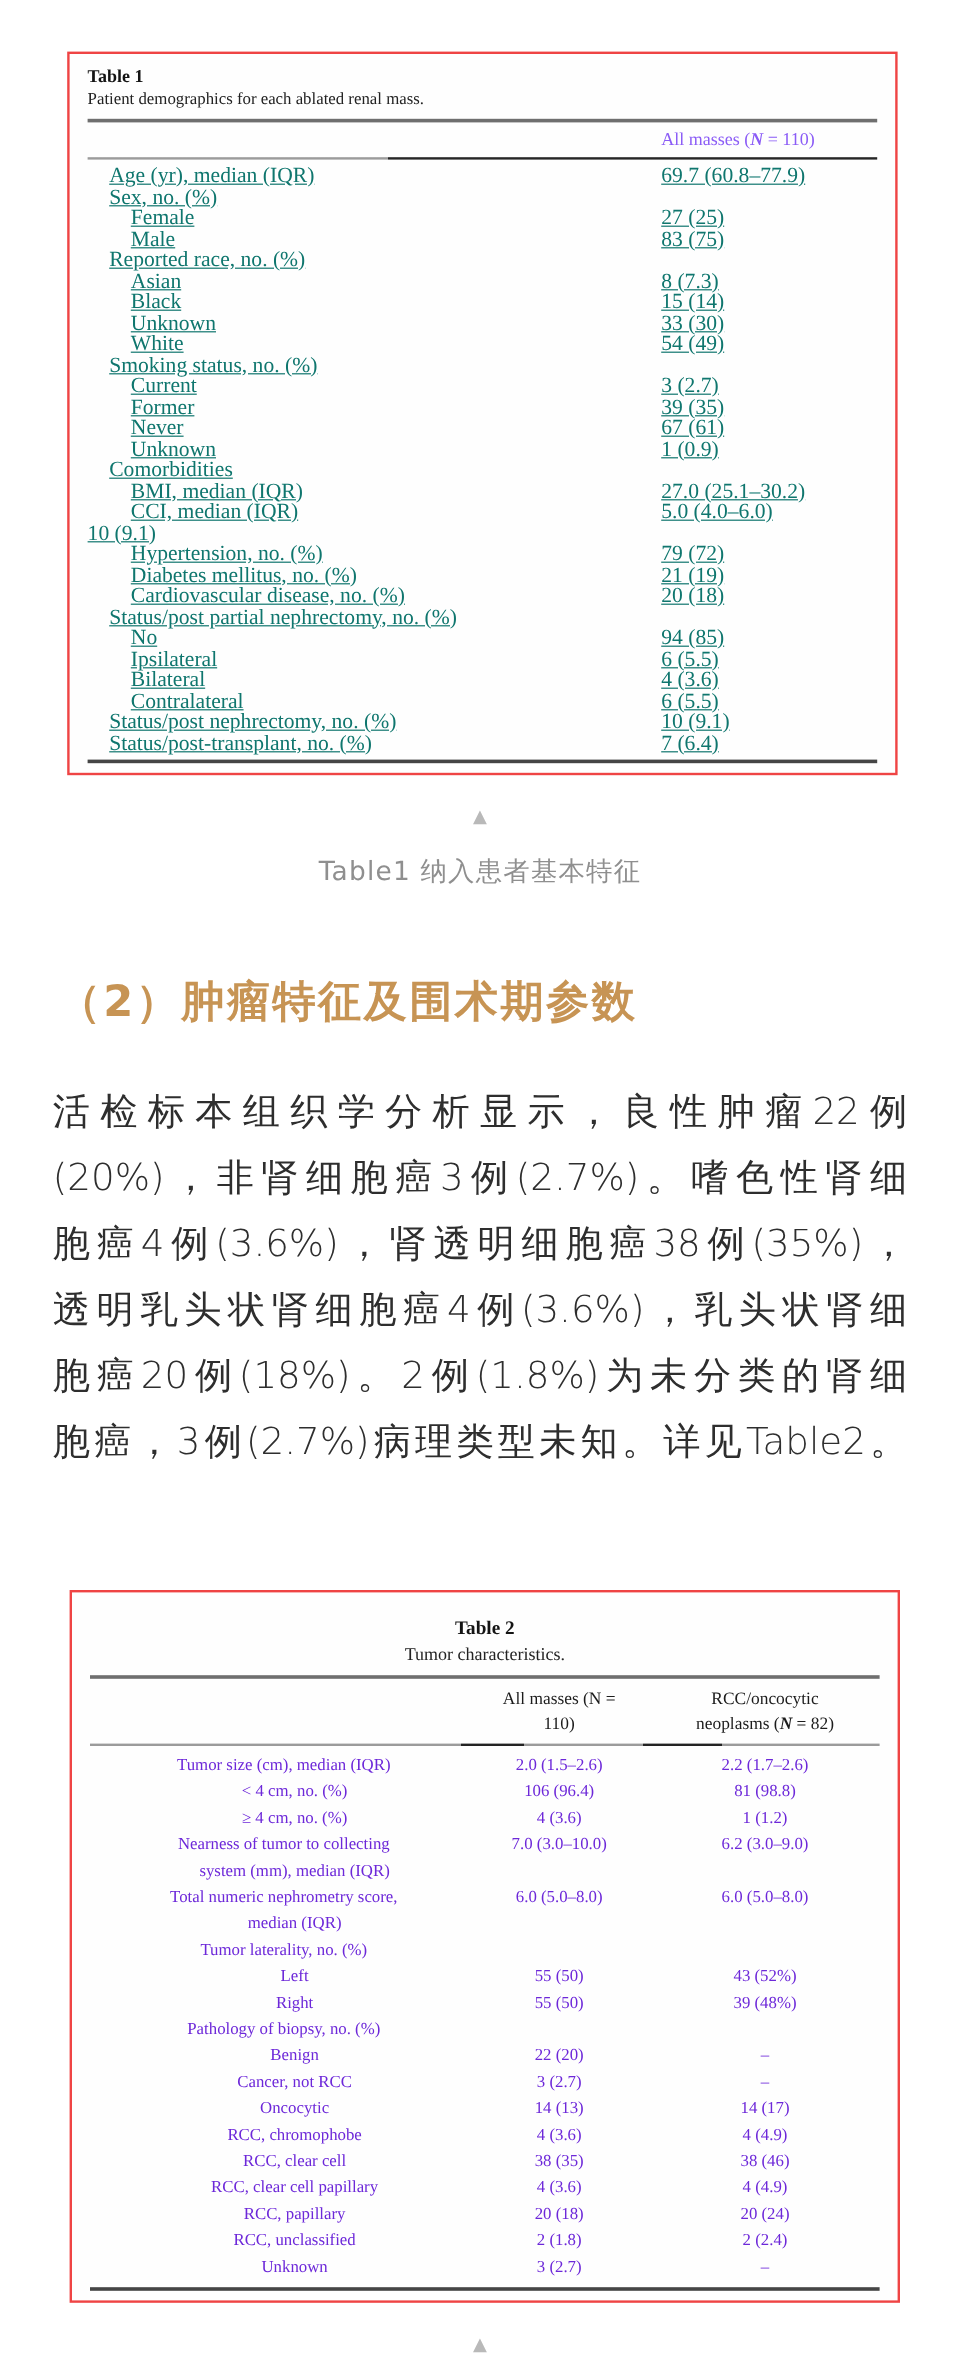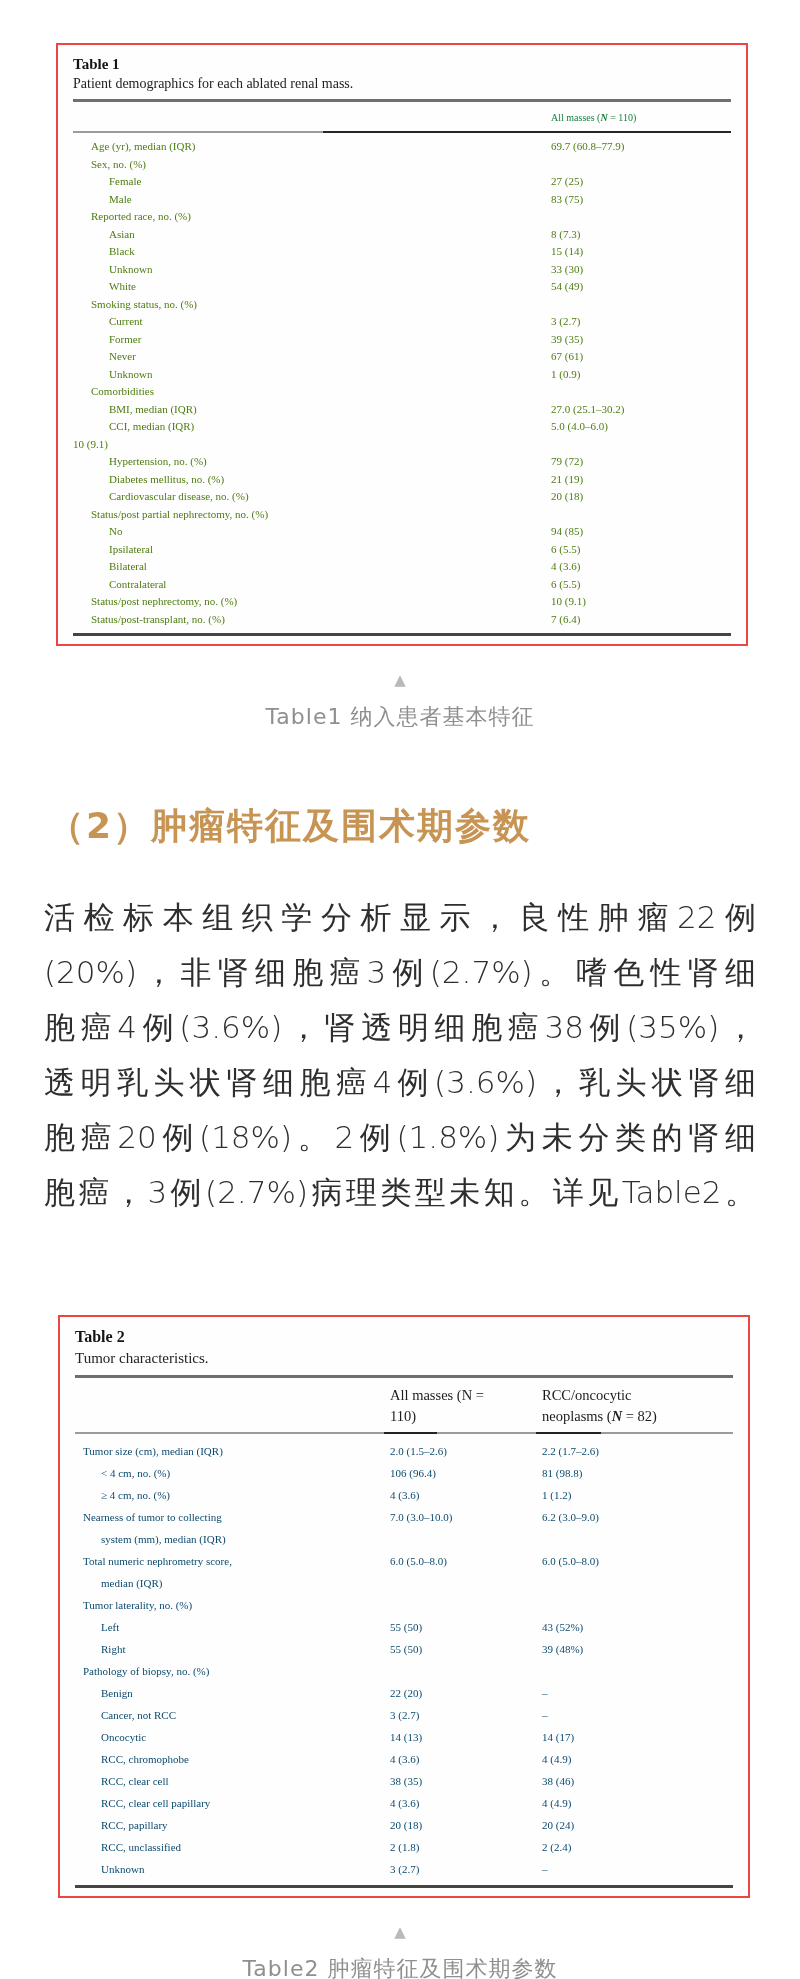--- a/index.html
+++ b/index.html
@@ -6,54 +6,54 @@
   body{
     width:800px;height:1979px;background:#ffffff;overflow:hidden;
     font-family:"Liberation Serif", serif;
     -webkit-font-smoothing:antialiased;
   }
   
   .tablebox{
     box-sizing:border-box;border:2px solid #ef4444;background:#fefefe;
   }
   .t1{width:692px;margin:43px 0 0 56px;padding:9px 15px 8px 15px;}
-  .t2{width:692px;margin:95px 0 0 58px;padding:9px 15px 8px 15px;}
+  .t2{width:692px;margin:95px 0 0 58px;padding:20px 15px 8px 15px;text-align:center;}
   .t-title{font-weight:bold;font-size:15px;line-height:20px;color:#141414;}
   .t2 .t-title{font-size:16px;line-height:22px;}
   .t-sub{font-size:14px;line-height:19px;color:#222;}
   .t2 .t-sub{font-size:15px;line-height:21px;}
   .rule-thick{height:3px;background:#6f6f6f;margin-top:6px;}
   .rule-bottom{height:3px;background:#454545;margin-top:5px;}
   .nvar{font-weight:bold;font-style:italic;}
   
-  .t1-header{font-size:10px;line-height:19px;margin:6px 0 4px 0;padding-left:478px;white-space:nowrap;color:#15803d;}
+  .t1-header{font-size:15px;line-height:19px;margin:6px 0 4px 0;padding-left:478px;white-space:nowrap;color:#8b5cf6;}
   .t1-header-rule{height:2px;background:linear-gradient(to right,#9b9b9b 0 38%,#262626 38% 100%);margin-bottom:5px;}
-  .t1-rows{font-size:11px;color:#4d7c0f;}
+  .t1-rows{font-size:18px;color:#0f766e;text-decoration:underline;}
   .t1-row{display:flex;line-height:17.5px;}
   .t1-row .lbl{flex:0 0 478px;box-sizing:border-box;padding-left:18px;}
   .t1-row .lbl.ind1{padding-left:36px;}
   .t1-row .val{flex:1;}
   
   .t2-header{display:flex;margin-top:7px;font-size:14.5px;line-height:21px;color:#1c1c1c;}
   .t2-header .hspacer{flex:0 0 315px;}
   .t2-header .hcol1{flex:0 0 152px;}
   .t2-header .hcol2{flex:1;}
   .t2-header-rule{height:2px;margin:5px 0 6px 0;
     background:linear-gradient(to right,#9b9b9b 0 47%,#232323 47% 55%,#9b9b9b 55% 70%,#232323 70% 80%,#9b9b9b 80% 100%);}
-  .t2-rows{font-size:11px;color:#0c4a6e;}
+  .t2-rows{font-size:14px;color:#6d28d9;}
   .t2-row{display:flex;line-height:22px;align-items:flex-start;}
   .t2-row .lbl{flex:0 0 315px;box-sizing:border-box;padding-left:8px;}
   .t2-row .lbl.ind1{padding-left:26px;}
   .t2-row .lbl .l2{padding-left:18px;}
   .t2-row .c1{flex:0 0 152px;}
   .t2-row .c2{flex:1;}
   
   .caption{text-align:center;margin-top:26px;}
   .tri{font-size:15px;line-height:16px;color:#b9b9b9;font-family:"DejaVu Sans",sans-serif;}
-  .cap-text{margin-top:14px;font-size:22px;line-height:30px;letter-spacing:1px;
+  .cap-text{margin-top:24px;font-size:22px;line-height:30px;letter-spacing:1px;
     color:var(--cap-color,#8f8f8f);font-family:"DejaVu Sans",sans-serif;}
   
   .heading{margin:70px 0 0 48px;font-size:36px;line-height:48px;font-weight:bold;letter-spacing:2px;
     color:var(--heading-color,#C79454);font-family:"DejaVu Sans",sans-serif;}
   .para{margin:40px 44px 0 44px;}
   .pline{font-size:31px;line-height:55px;color:#2e2e2e;font-weight:300;
     font-family:"DejaVu Sans",sans-serif;text-align:justify;text-align-last:justify;}
 </style>
 </head>
 <body>

